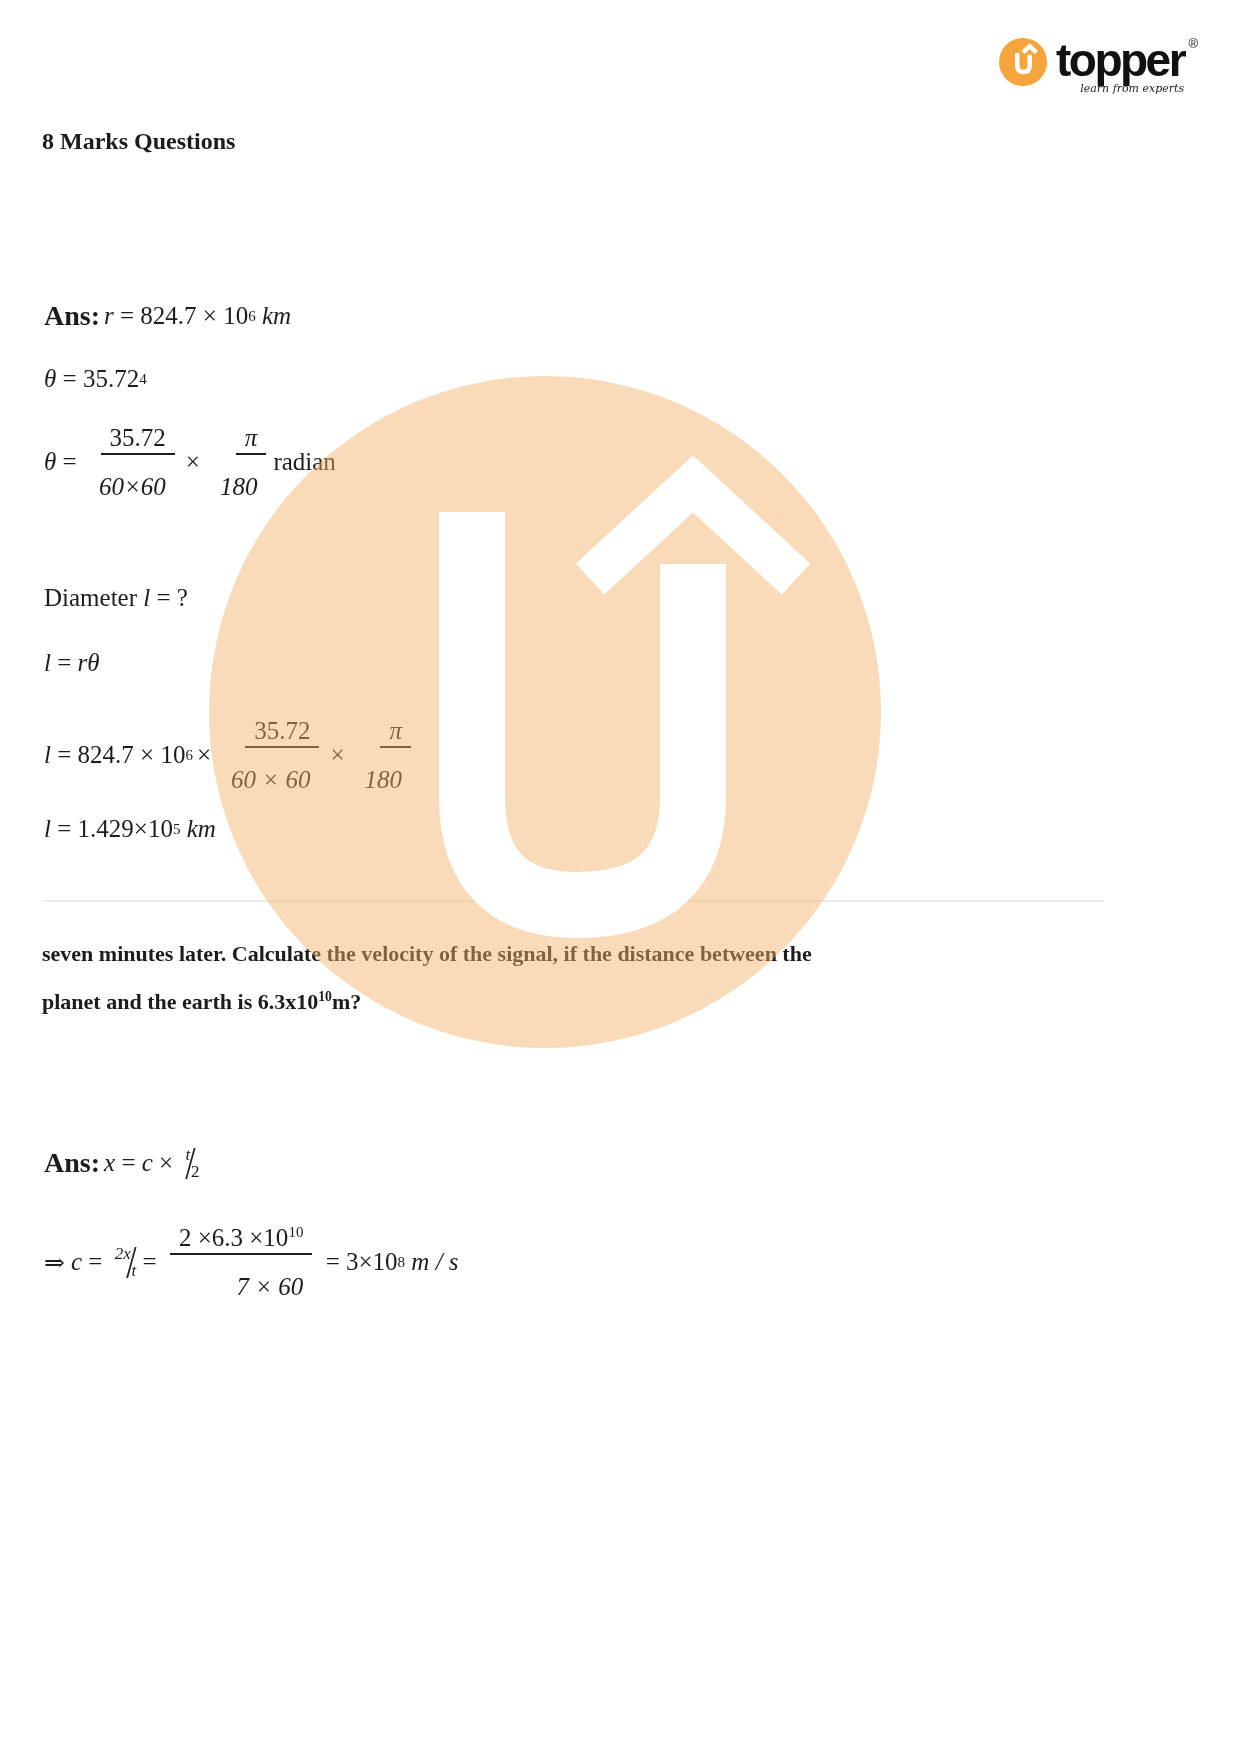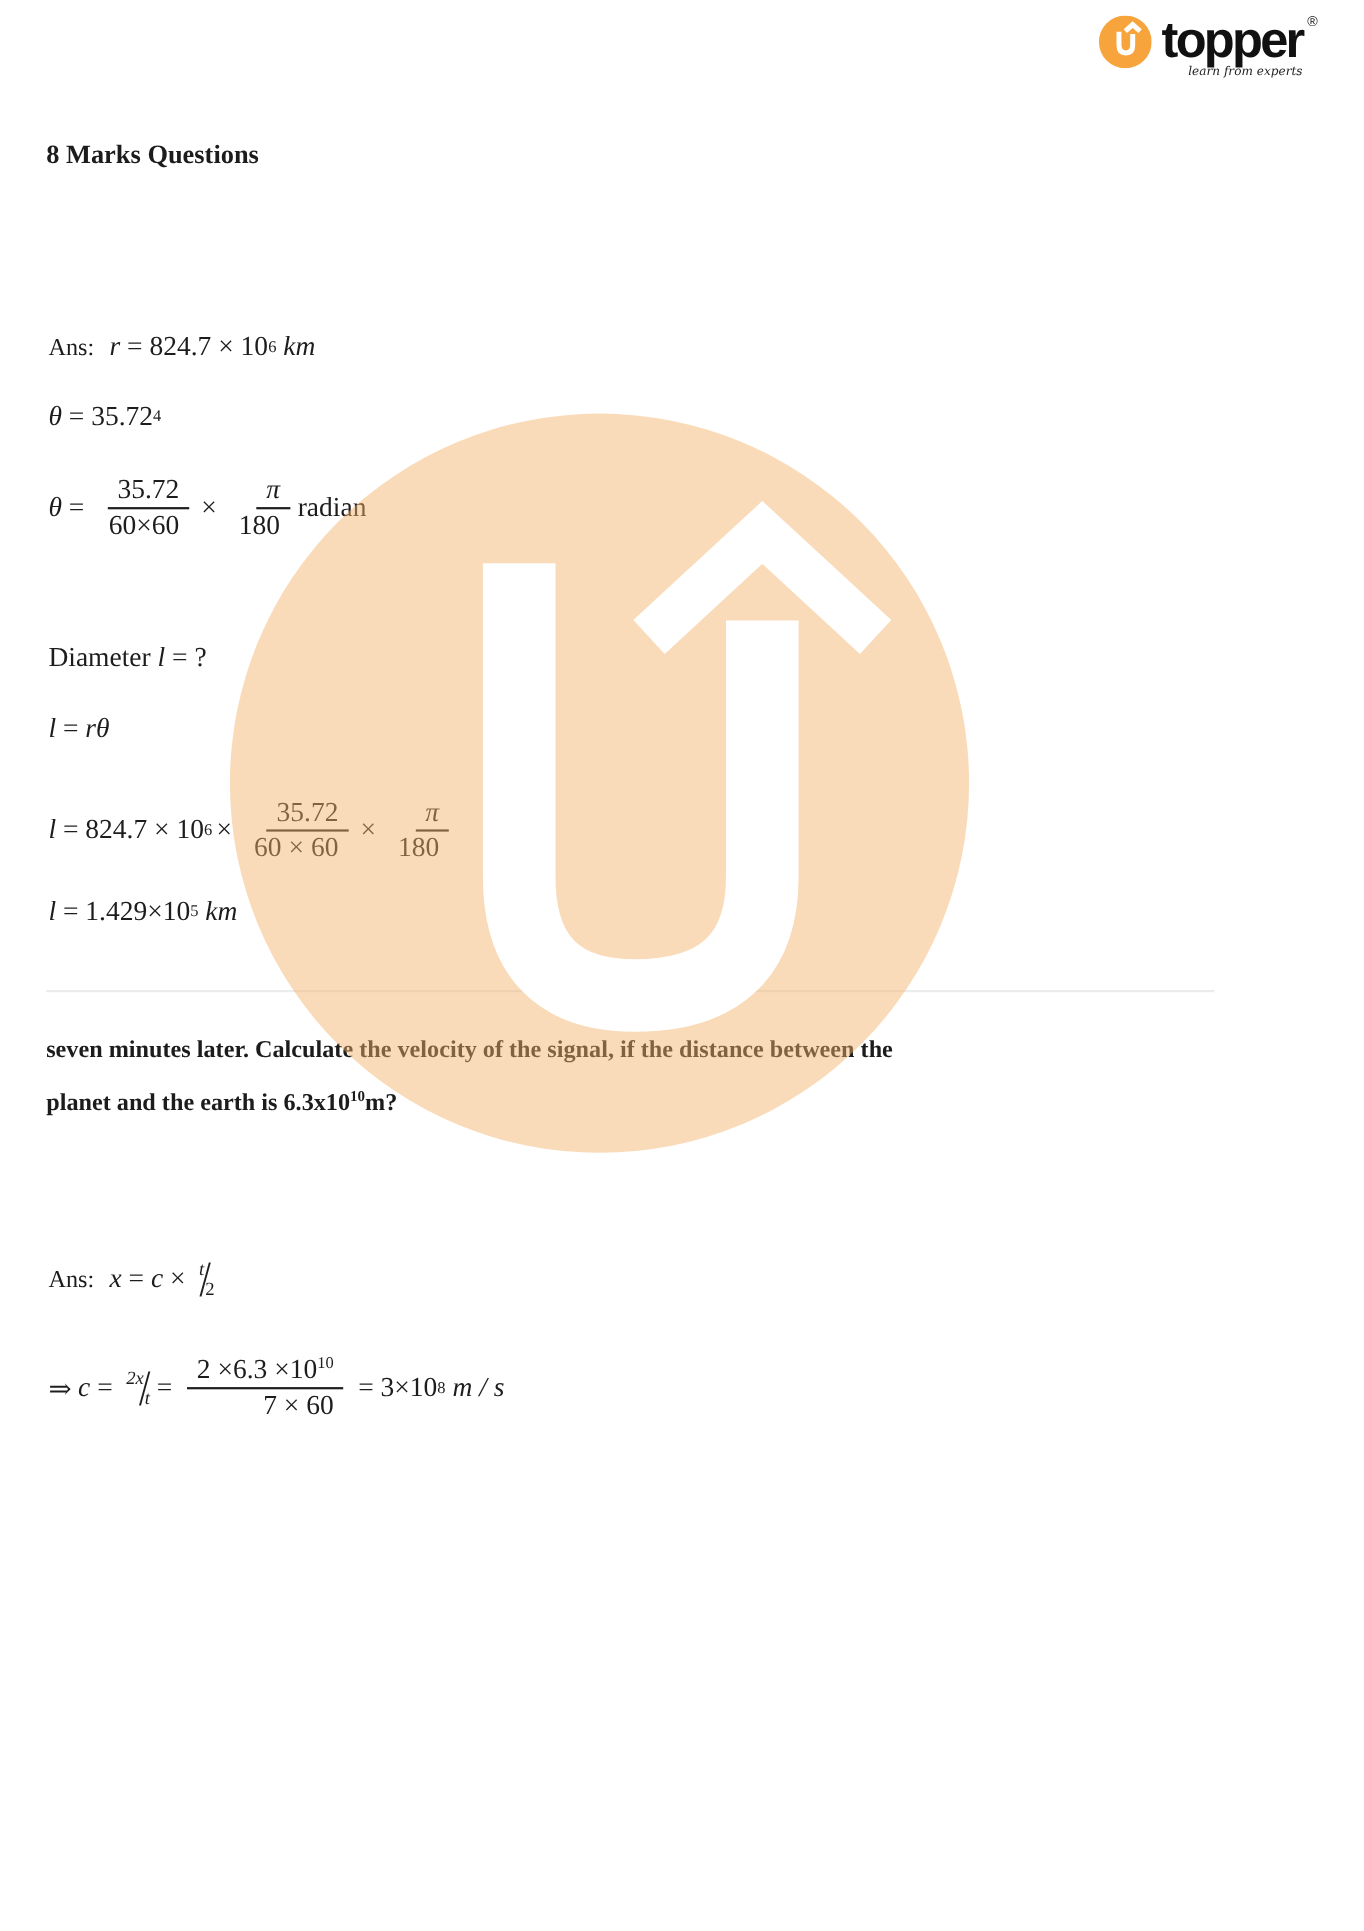--- a/index.html
+++ b/index.html
@@ -5,21 +5,21 @@
   html,body{margin:0;padding:0;}
   body{
     position:relative;
     width:1240px;height:1755px;
     background:#ffffff;
     font-family:"Liberation Serif",serif;
     color:#1c1c1c;
     overflow:hidden;
   }
   
-  .logo{position:absolute;top:14px;left:999px;display:flex;align-items:flex-start;gap:9px;z-index:1;justify-content:center;}
+  .logo{position:absolute;top:38px;left:999px;display:flex;align-items:flex-start;gap:9px;z-index:1;justify-content:center;}
   .logo-disc{width:48px;height:48px;display:block;}
   .wordmark{position:relative;padding-right:14px;}
   .brand{
     font-family:"Liberation Sans",sans-serif;
     font-weight:bold;font-size:46px;line-height:44px;
     letter-spacing:-2.5px;color:#111;
   }
   .reg{
     position:absolute;top:-2px;right:0;
     font-family:"Liberation Sans",sans-serif;
@@ -36,26 +36,26 @@
   .heading{position:absolute;left:42px;top:128px;font-size:24px;font-weight:bold;z-index:1;}
   .qblock{position:absolute;left:42px;width:1010px;font-size:22px;font-weight:bold;line-height:48px;z-index:1;}
   .q1{top:184px;}
   .q2{top:930px;}
   .qblock sup{font-size:62%;line-height:0;}
   
   .mathline{
     position:absolute;left:44px;display:flex;align-items:center;
     font-size:25px;color:#1d1d1d;z-index:1;white-space:pre;
   }
-  .ans{font-weight:normal;font-size:22px;margin-right:14px;color:#1c1c1c;}
+  .ans{font-weight:bold;font-size:28px;margin-right:4px;color:#1c1c1c;}
   .it{font-style:italic;}
   .mathline sup{font-size:60%;line-height:0;vertical-align:super;}
   .frac{display:inline-flex;flex-direction:column;align-items:flex-end;margin:0 7px;line-height:1.12;}
   .frac .n{padding:0 9px 1px;border-bottom:2px solid #1d1d1d;}
-  .frac .d{padding:1px 9px 0;}
+  .frac .d{padding:18px 9px 0;font-style:italic;}
   .times{margin:0 4px;}
   .sfrac{display:inline-flex;align-items:center;margin-left:6px;}
   .sfrac .t{font-size:68%;transform:translateY(-0.5em);font-style:italic;}
   .sfrac .s{font-size:185%;font-weight:normal;margin:0 -6px;transform:scaleX(0.8);}
   .sfrac .b{font-size:68%;transform:translateY(0.55em);}
   .arrow{font-family:"DejaVu Serif",serif;margin-right:6px;}
   .f1{top:295px;height:42px;}
   .f2{top:358px;height:42px;}
   .f3{top:414px;height:96px;}
   .f4{top:577px;height:42px;}

